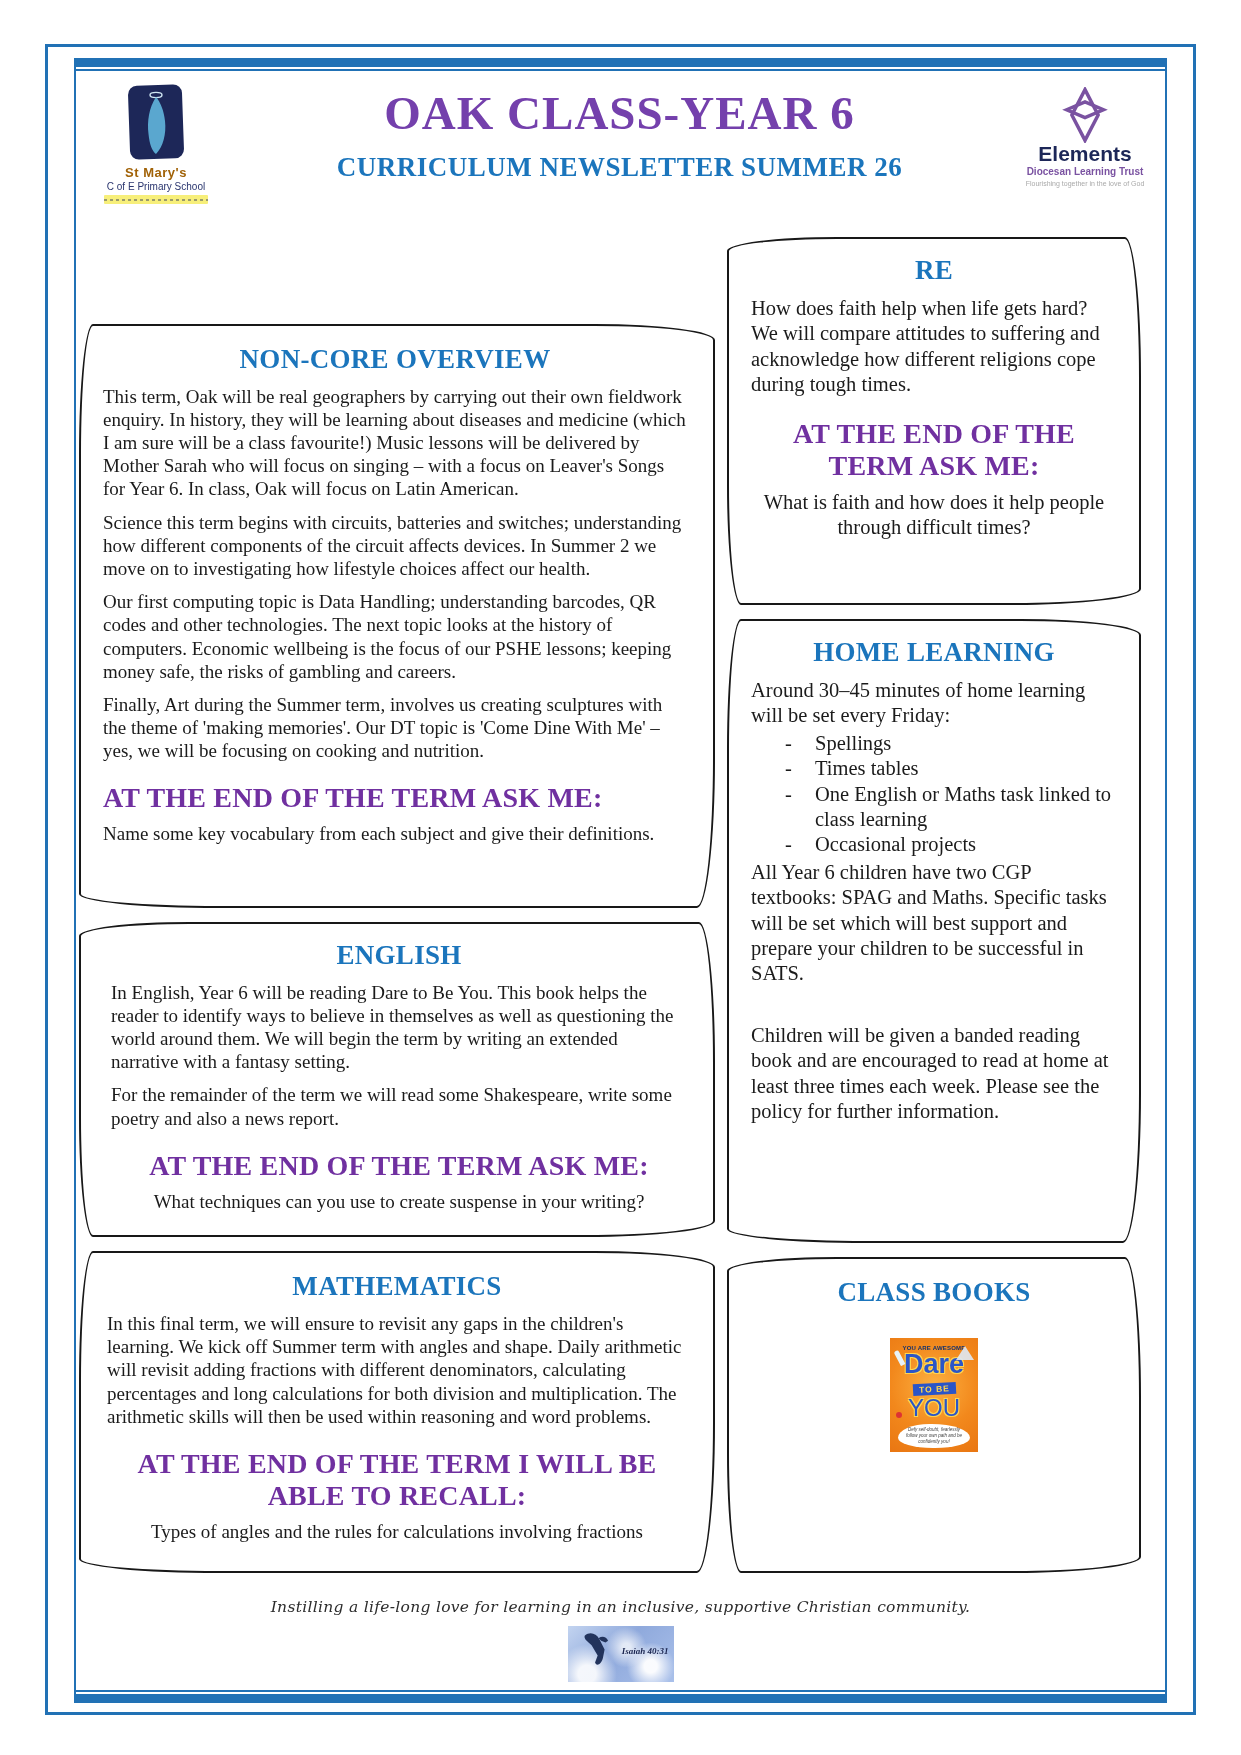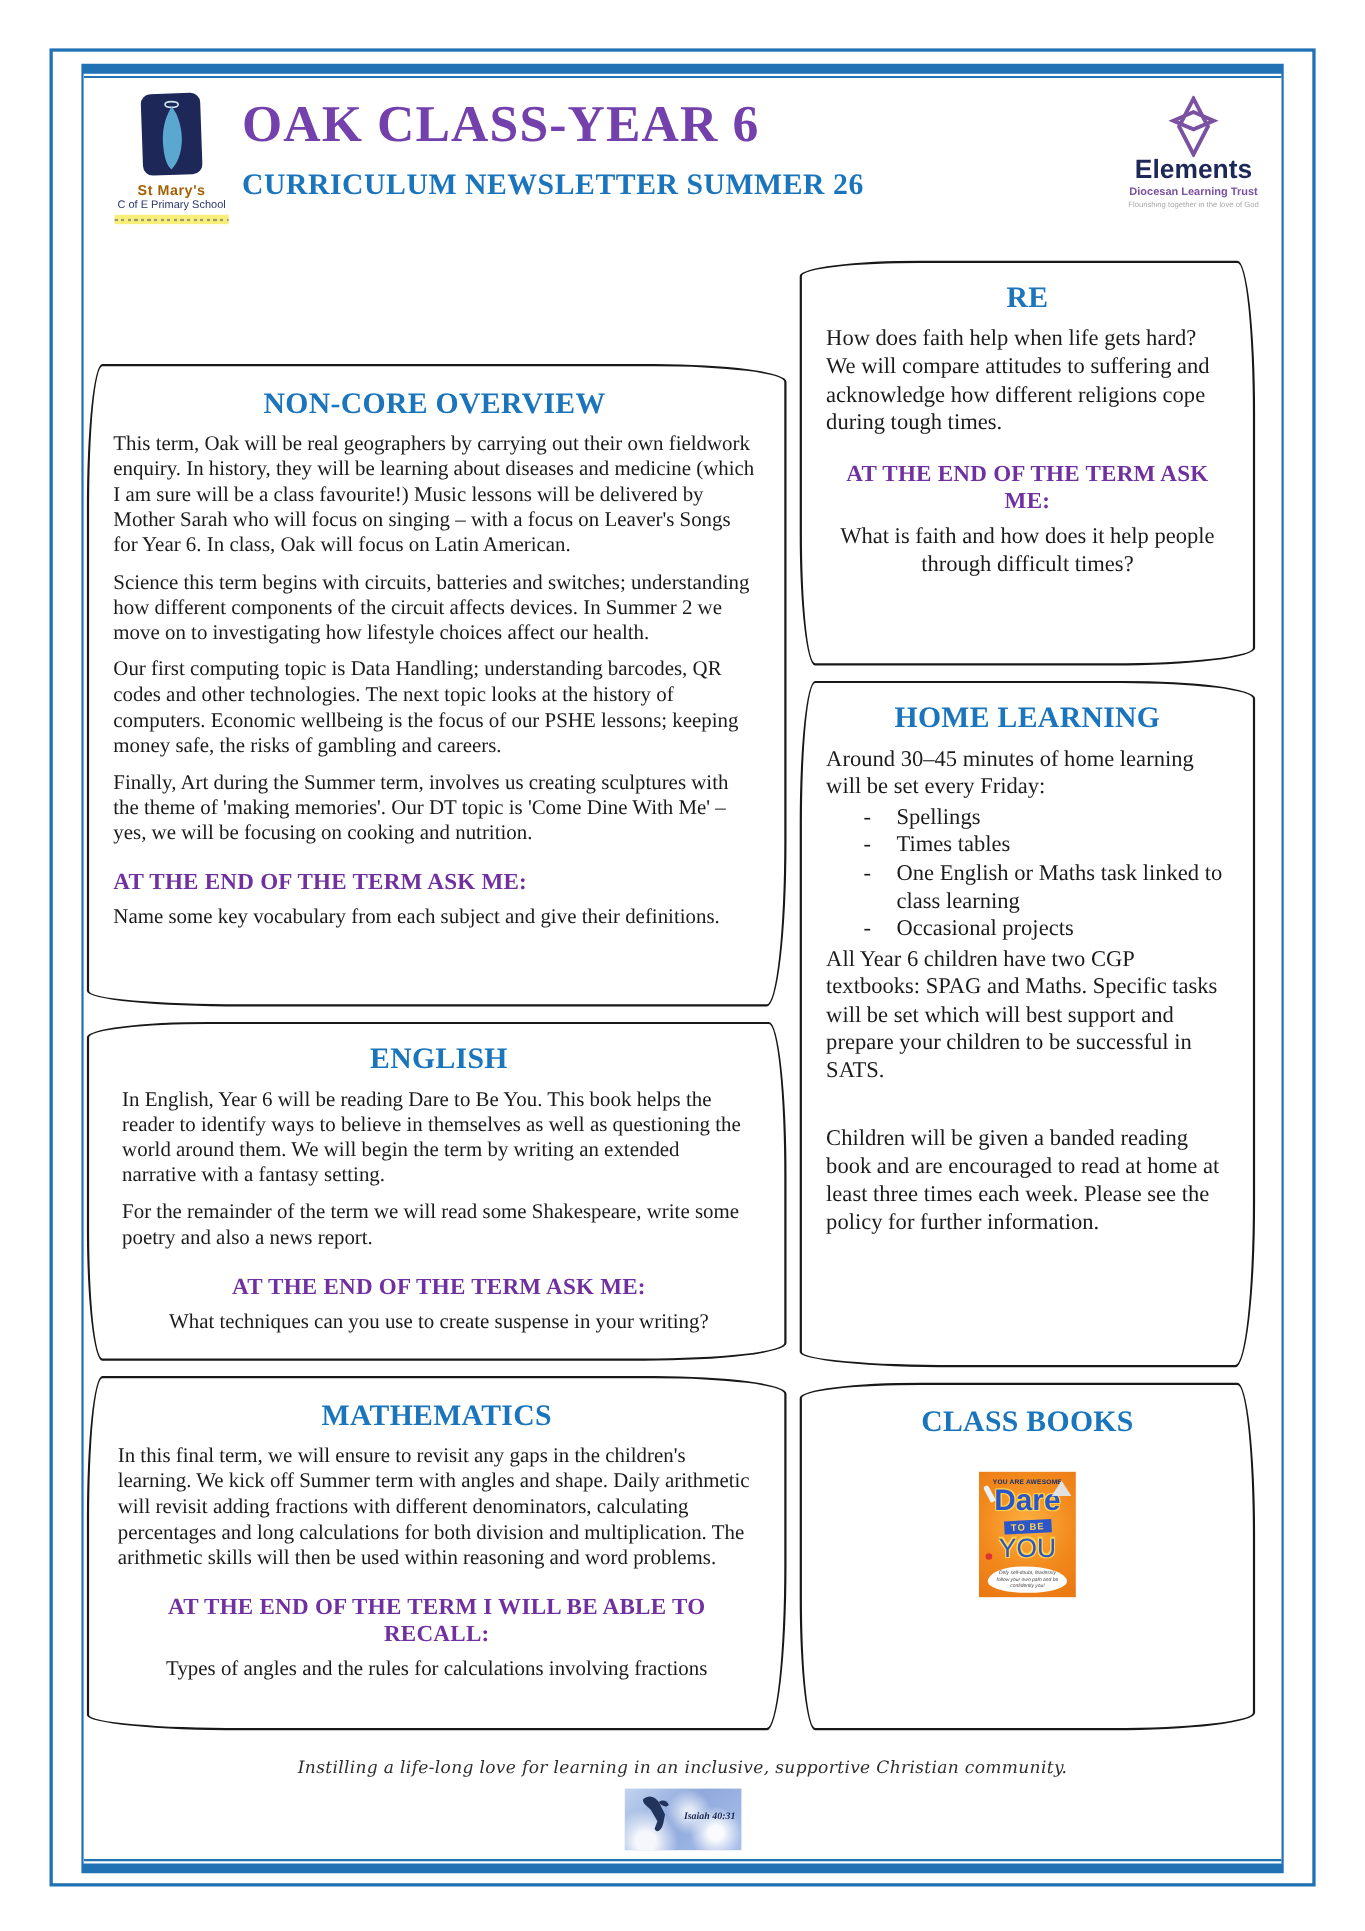--- a/index.html
+++ b/index.html
@@ -12,41 +12,41 @@
     box-shadow:inset 0 2px 0 #fff,inset 0 4px 0 #2171B5,inset 0 -2px 0 #fff,inset 0 -4px 0 #2171B5;
     overflow:hidden;}
 
   
   .header{display:flex;align-items:flex-start;padding:16px 14px 0 16px;height:124px;}
   .logo-left{width:128px;text-align:center;flex:none;}
   .logo-left .school-name{font-family:"Liberation Sans",sans-serif;font-weight:bold;color:#a16207;font-size:13px;margin-top:2px;letter-spacing:.5px;}
   .logo-left .school-sub{font-family:"Liberation Sans",sans-serif;color:#2a356e;font-size:10px;margin-top:1px;}
   .motto-bar{margin:3px auto 0;width:104px;height:9px;background:#f7ef7a;
     background-image:repeating-linear-gradient(90deg,#9a9a6a 0 3px,transparent 3px 6px);background-size:100% 2px;background-position:0 4px;background-repeat:no-repeat;border-radius:1px;}
-  .title-block{flex:1;text-align:left;padding-top:6px;}
+  .title-block{flex:1;text-align:center;padding-top:6px;}
   .main-title{font-size:47px;font-weight:bold;color:#7440AC;letter-spacing:1px;line-height:1.05;}
   .sub-title{font-size:27px;font-weight:bold;color:#1B75BC;margin-top:14px;letter-spacing:.5px;}
   .logo-right{width:132px;text-align:center;flex:none;padding-top:4px;}
-  .logo-right .trust-name{font-family:"Liberation Sans",sans-serif;font-weight:bold;color:#1d2758;font-size:24px;line-height:1;}
+  .logo-right .trust-name{font-family:"Liberation Sans",sans-serif;font-weight:bold;color:#1d2758;font-size:21px;line-height:1;}
   .logo-right .trust-sub{font-family:"Liberation Sans",sans-serif;font-weight:bold;color:#7a52a1;font-size:10px;margin-top:2px;}
   .logo-right .trust-motto{font-family:"Liberation Sans",sans-serif;color:#a9a9a9;font-size:7px;margin-top:3px;}
 
   
   .columns{display:flex;align-items:flex-end;padding:4px 0 0 3px;}
   .col-left{width:636px;flex:none;}
   .col-right{width:414px;flex:none;margin-left:12px;margin-top:26px;}
 
   .box{background:#fff;border:2px solid #181818;margin-bottom:14px;box-sizing:border-box;}
   .sk-a{border-radius:14px 120px 18px 140px / 130px 16px 150px 14px;}
   .sk-b{border-radius:110px 16px 130px 14px / 14px 140px 16px 120px;}
 
   .box-title{font-size:27px;font-weight:bold;color:#1B75BC;text-align:center;margin:0 0 10px 0;letter-spacing:.3px;}
   .body-l{font-size:19px;line-height:1.22;margin:0 0 10px 0;}
   .body-r{font-size:20.5px;line-height:1.24;margin:0 0 10px 0;}
-  .ask{font-size:21px;font-weight:bold;color:#7030A0;margin:20px 0 8px 0;letter-spacing:.2px;}
+  .ask{font-size:28px;font-weight:bold;color:#7030A0;margin:20px 0 8px 0;letter-spacing:.2px;}
   .ask.center{text-align:center;}
   .center{text-align:center;}
 
   .box-noncore{min-height:584px;padding:18px 26px 12px 22px;}
   .box-english{min-height:308px;padding:16px 26px 12px 30px;}
   .box-maths{min-height:322px;padding:18px 26px 12px 26px;margin-top:6px;}
   .box-re{min-height:368px;padding:16px 22px 12px 22px;}
   .box-home{min-height:624px;padding:16px 22px 12px 22px;margin-top:13px;}
   .box-books{min-height:316px;padding:18px 22px 12px 22px;margin-top:13px;}
 

